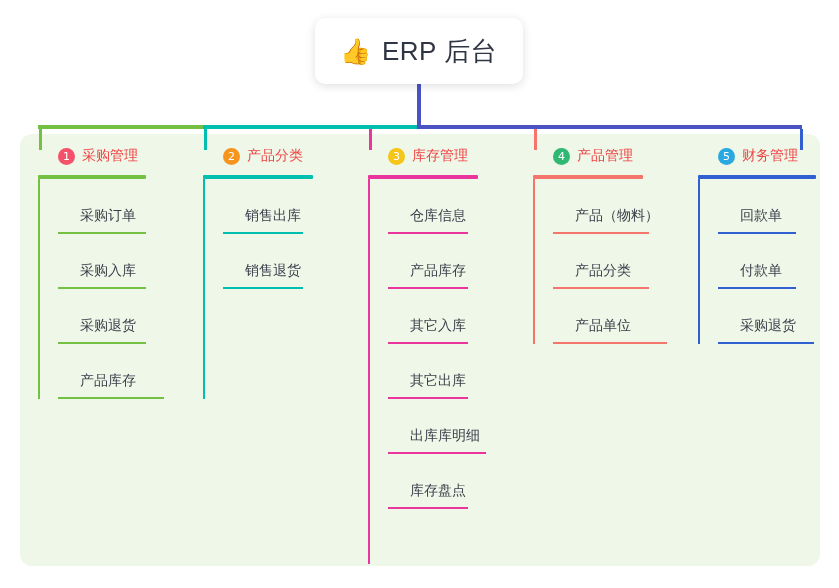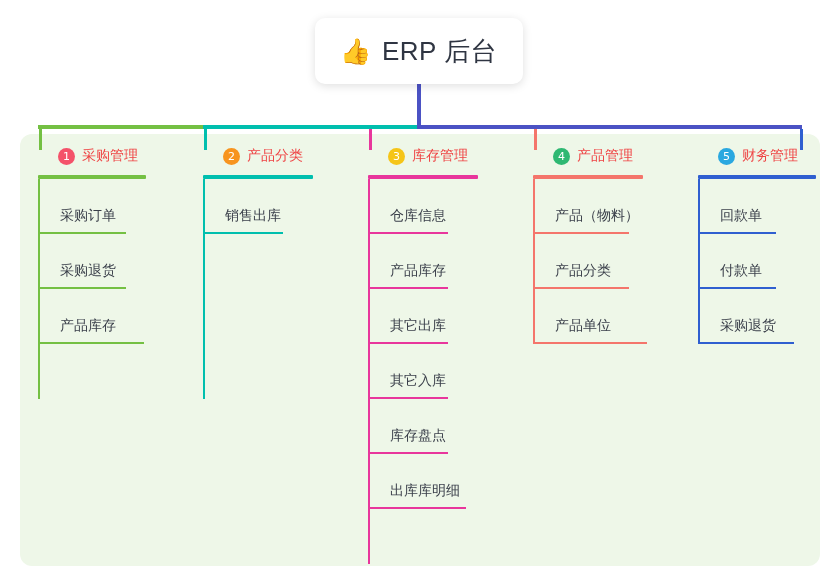--- a/index.html
+++ b/index.html
@@ -38,21 +38,21 @@
   .col-head{display:flex;align-items:center;gap:7px;height:24px;padding-left:20px;}
   .badge{
     width:17px;height:17px;border-radius:50%;
     color:#fff;font-size:11px;line-height:17px;text-align:center;
     font-family:"DejaVu Sans",sans-serif;flex:none;
   }
   .head-text{font-size:14px;color:#ef4444;white-space:nowrap;}
   .head-rule{height:4px;margin-top:7px;border-radius:1px;}
 
   
-  .leaves{position:relative;text-align:center;}
+  .leaves{position:relative;padding-left:20px;text-align:center;}
   .spine{position:absolute;left:0;top:0;width:2px;}
   .leaf{position:relative;height:55px;}
   .leaf-text{
     font-size:14px;color:#3a3f4a;white-space:nowrap;
     position:absolute;left:22px;bottom:9px;
   }
   .leaf-rule{position:absolute;left:0;bottom:0;height:2px;}
 </style>
 </head>
 <body>
@@ -85,20 +85,24 @@
           <span class="head-text">采购管理</span>
         </div>
         <div class="head-rule" style="width: 108px; background: rgb(116, 192, 67);"></div>
         <div class="leaves">
           <div class="spine" style="background: rgb(116, 192, 67); height: 220px;"></div>
           <div class="leaf">
             <span class="leaf-text">采购订单</span>
             <div class="leaf-rule" style="width: 88px; background: rgb(116, 192, 67);"></div>
           </div>
           <div class="leaf">
+            <span class="leaf-text">采购入库</span>
+            <div class="leaf-rule" style="width: 88px; background: rgb(116, 192, 67);"></div>
+          </div>
+          <div class="leaf">
             <span class="leaf-text">采购退货</span>
             <div class="leaf-rule" style="width: 88px; background: rgb(116, 192, 67);"></div>
           </div>
           <div class="leaf">
             <span class="leaf-text">产品库存</span>
             <div class="leaf-rule" style="width: 106px; background: rgb(116, 192, 67);"></div>
           </div>
         </div>
       </div>
       <div class="col" style="left: 203px;">
@@ -106,54 +110,58 @@
           <span class="badge" style="background: rgb(247, 148, 30);">2</span>
           <span class="head-text">产品分类</span>
         </div>
         <div class="head-rule" style="width: 110px; background: rgb(0, 191, 174);"></div>
         <div class="leaves">
           <div class="spine" style="background: rgb(0, 191, 174); height: 220px;"></div>
           <div class="leaf">
             <span class="leaf-text">销售出库</span>
             <div class="leaf-rule" style="width: 80px; background: rgb(0, 191, 174);"></div>
           </div>
+          <div class="leaf">
+            <span class="leaf-text">销售退货</span>
+            <div class="leaf-rule" style="width: 80px; background: rgb(0, 191, 174);"></div>
+          </div>
         </div>
       </div>
       <div class="col" style="left: 368px;">
         <div class="col-head">
           <span class="badge" style="background: rgb(245, 197, 24);">3</span>
           <span class="head-text">库存管理</span>
         </div>
         <div class="head-rule" style="width: 110px; background: rgb(232, 54, 156);"></div>
         <div class="leaves">
           <div class="spine" style="background: rgb(232, 54, 156); height: 385px;"></div>
           <div class="leaf">
             <span class="leaf-text">仓库信息</span>
             <div class="leaf-rule" style="width: 80px; background: rgb(232, 54, 156);"></div>
           </div>
           <div class="leaf">
             <span class="leaf-text">产品库存</span>
             <div class="leaf-rule" style="width: 80px; background: rgb(232, 54, 156);"></div>
           </div>
           <div class="leaf">
+            <span class="leaf-text">其它入库</span>
+            <div class="leaf-rule" style="width: 80px; background: rgb(232, 54, 156);"></div>
+          </div>
+          <div class="leaf">
             <span class="leaf-text">其它出库</span>
-            <div class="leaf-rule" style="width: 80px; background: rgb(232, 54, 156);"></div>
-          </div>
-          <div class="leaf">
-            <span class="leaf-text">其它入库</span>
-            <div class="leaf-rule" style="width: 80px; background: rgb(232, 54, 156);"></div>
-          </div>
-          <div class="leaf">
-            <span class="leaf-text">库存盘点</span>
             <div class="leaf-rule" style="width: 80px; background: rgb(232, 54, 156);"></div>
           </div>
           <div class="leaf">
             <span class="leaf-text">出库库明细</span>
             <div class="leaf-rule" style="width: 98px; background: rgb(232, 54, 156);"></div>
           </div>
+          <div class="leaf">
+            <span class="leaf-text">库存盘点</span>
+            <div class="leaf-rule" style="width: 80px; background: rgb(232, 54, 156);"></div>
+          </div>
         </div>
       </div>
       <div class="col" style="left: 533px;">
         <div class="col-head">
           <span class="badge" style="background: rgb(46, 184, 114);">4</span>
           <span class="head-text">产品管理</span>
         </div>
         <div class="head-rule" style="width: 110px; background: rgb(244, 117, 107);"></div>
         <div class="leaves">
           <div class="spine" style="background: rgb(244, 117, 107); height: 165px;"></div>

